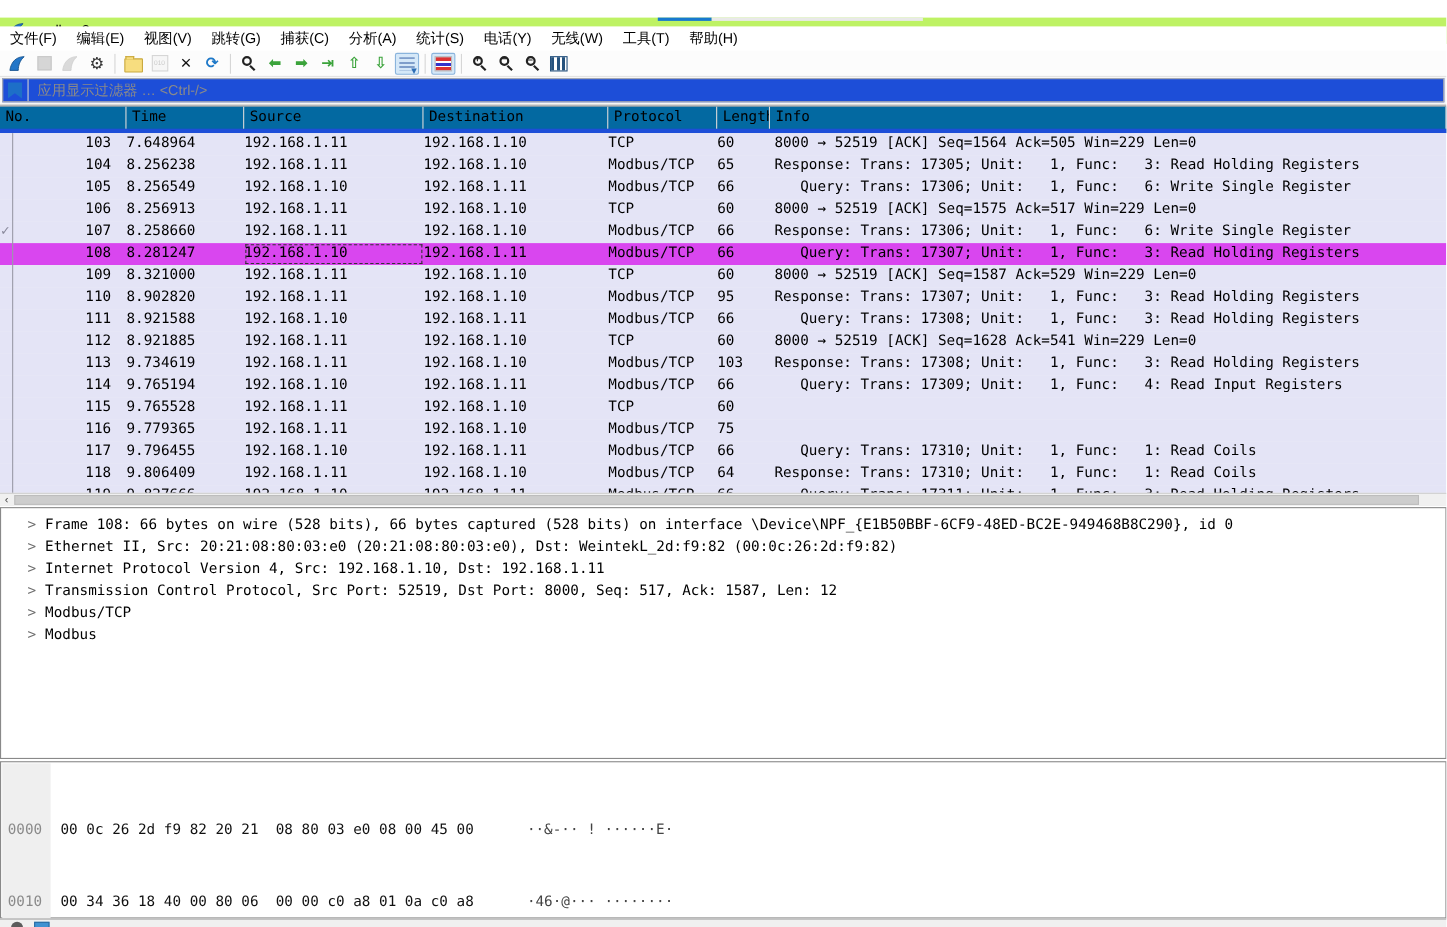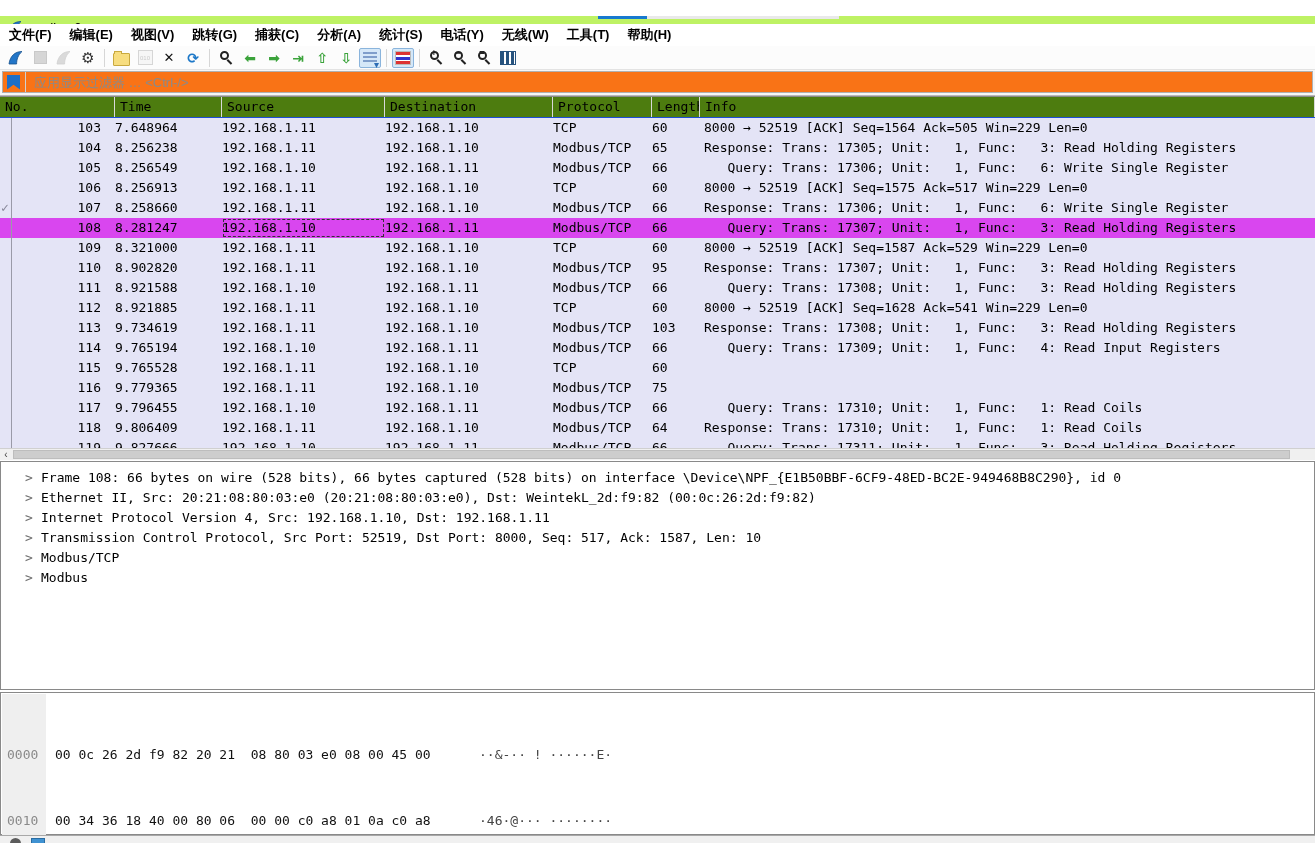--- a/index.html
+++ b/index.html
@@ -9,21 +9,21 @@
 
   
   #titlebar{position:absolute;left:0;top:16px;width:1315px;height:24px;background:#bef264;}
   #titlebar .appicon{position:absolute;left:7px;top:4px;}
   #titlebar .title{position:absolute;left:28px;top:4px;font-size:13px;}
   .top-strip-blue{position:absolute;left:598px;top:0;width:49px;height:3px;background:#1779cf;}
   .top-strip-gray{position:absolute;left:647px;top:0;width:192px;height:3px;background:#e9e9e9;}
 
   
   #menubar{position:absolute;left:0;top:24px;width:1315px;height:22px;background:#fff;
-           display:flex;align-items:center;font-size:13px;font-weight:bold;}
+           display:flex;align-items:center;font-size:13px;}
   #menubar .mitem{padding:2px 9px;cursor:default;}
 
   
   #toolbar{position:absolute;left:0;top:46px;width:1315px;height:24px;background:#fcfcfc;
            border-bottom:1px solid #e3e3e3;display:flex;align-items:center;padding-left:4px;box-sizing:border-box;}
   .tbtn{width:22px;height:20px;display:flex;align-items:center;justify-content:center;
         font-size:14px;margin:0 1px;border:1px solid transparent;border-radius:2px;box-sizing:border-box;}
   .tbtn.active{background:#d5e8f8;border-color:#8ab4dc;}
   .tsep{width:1px;height:18px;background:#d6d6d6;margin:0 4px;}
   .dis{opacity:.38;filter:grayscale(1);}
@@ -40,33 +40,33 @@
   .bars-arrow:after{content:"▾";position:absolute;right:-2px;bottom:-6px;color:#2d6db5;font-size:10px;}
   .color-bars{width:14px;height:12px;background:linear-gradient(#d33 0 3px,#fff 3px 5px,#33c 5px 8px,#fff 8px 9px,#d33 9px 12px);border:1px solid #bbb;}
   .cols-icon{width:14px;height:12px;background:repeating-linear-gradient(90deg,#27537e 0 3px,#fff 3px 5px);border:1px solid #27537e;}
   .xicon{color:#111;font-weight:bold;font-size:13px;}
   .gear{color:#333;font-size:15px;}
   .stop-sq{width:11px;height:11px;background:#9a9a9a;border:1px solid #777;}
 
   
   #filterbar{position:absolute;left:0;top:70px;width:1315px;height:26px;background:#f6f6f6;
              border-bottom:1px solid #b9b9b9;box-sizing:border-box;}
-  #filterfield{position:absolute;left:2px;top:1px;width:1311px;height:22px;background:#f97316;
+  #filterfield{position:absolute;left:2px;top:1px;width:1311px;height:22px;background:#1d4ed8;
                border:1px solid #b0b0b0;box-sizing:border-box;display:flex;align-items:center;}
   .bookmark{width:13px;height:15px;background:#1d6fc8;margin:0 5px 0 4px;
             clip-path:polygon(0 0,100% 0,100% 100%,50% 68%,0 100%);}
   .fsep{width:1px;height:20px;background:#d0d0d0;margin-right:6px;}
   #filter-input{flex:1;border:none;outline:none;font-size:13px;color:#000;background:transparent;
                 font-family:"DejaVu Sans Mono","Liberation Mono",monospace;}
   #filter-input::placeholder{color:#8a8a8a;font-family:"Liberation Sans",sans-serif;}
 
   
   #packetlist{position:absolute;left:0;top:96px;width:1315px;height:363px;border-top:1px solid #898989;box-sizing:border-box;}
   .pgrid{display:grid;grid-template-columns:115px 107px 163px 168px 99px 48px 1fr;}
-  #plheader{height:20px;background:#4d7c0f;border-bottom:1px solid #1d4ed8;font-size:13px;}
+  #plheader{height:20px;background:#0369a1;border-bottom:4px solid #1d4ed8;font-size:13px;}
   #plheader .hcell{border-right:1px solid #d9d9d9;padding:2px 0 0 5px;white-space:nowrap;overflow:hidden;
                    font-family:"DejaVu Sans Mono","Liberation Mono",monospace;}
   #packet-rows{position:relative;height:331px;overflow:hidden;font-size:13px;}
   .prow{height:20px;background:#e4e4f6;line-height:20px;white-space:pre;cursor:default;}
   .prow.sel{background:#d946ef;}
   .prow .c{overflow:hidden;}
   .c-no{text-align:right;padding-right:14px;}
   .c-len{text-align:left;padding-right:6px;}
   .c-info{padding-left:4px;}
   .focuscell{outline:1px dashed #333;outline-offset:-2px;}
@@ -238,21 +238,21 @@
   <div id="hscroll">
     <span class="larr">‹</span>
     <span class="thumb"></span>
   </div>
 </div>
 
 <div id="details" class="mono">
     <div class="dline"><span class="arrow">&gt;</span><span>Frame 108: 66 bytes on wire (528 bits), 66 bytes captured (528 bits) on interface \Device\NPF_{E1B50BBF-6CF9-48ED-BC2E-949468B8C290}, id 0</span></div>
     <div class="dline"><span class="arrow">&gt;</span><span>Ethernet II, Src: 20:21:08:80:03:e0 (20:21:08:80:03:e0), Dst: WeintekL_2d:f9:82 (00:0c:26:2d:f9:82)</span></div>
     <div class="dline"><span class="arrow">&gt;</span><span>Internet Protocol Version 4, Src: 192.168.1.10, Dst: 192.168.1.11</span></div>
-    <div class="dline"><span class="arrow">&gt;</span><span>Transmission Control Protocol, Src Port: 52519, Dst Port: 8000, Seq: 517, Ack: 1587, Len: 10</span></div>
+    <div class="dline"><span class="arrow">&gt;</span><span>Transmission Control Protocol, Src Port: 52519, Dst Port: 8000, Seq: 517, Ack: 1587, Len: 12</span></div>
     <div class="dline"><span class="arrow">&gt;</span><span>Modbus/TCP</span></div>
     <div class="dline"><span class="arrow">&gt;</span><span>Modbus</span></div>
   </div>
 
 <div id="hexpane" class="mono">
   <div id="hexgutter"></div>
 <div class="hexrow"><span class="off">0000</span><span class="bytes">00 0c 26 2d f9 82 20 21  08 80 03 e0 08 00 45 00</span><span class="ascii">··&amp;-·· ! ······E·</span></div>
     <div class="hexrow"><span class="off">0010</span><span class="bytes">00 34 36 18 40 00 80 06  00 00 c0 a8 01 0a c0 a8</span><span class="ascii">·46·@··· ········</span></div>
     <div class="hexrow"><span class="off">0020</span><span class="bytes">01 0b cd 27 1f 40 30 e0  2f c5 d1 29 e5 a3 50 18</span><span class="ascii">···'·@0· /··)··P·</span></div>
     <div class="hexrow"><span class="off">0040</span><span class="bytes">00 10</span><span class="ascii">··</span></div>

